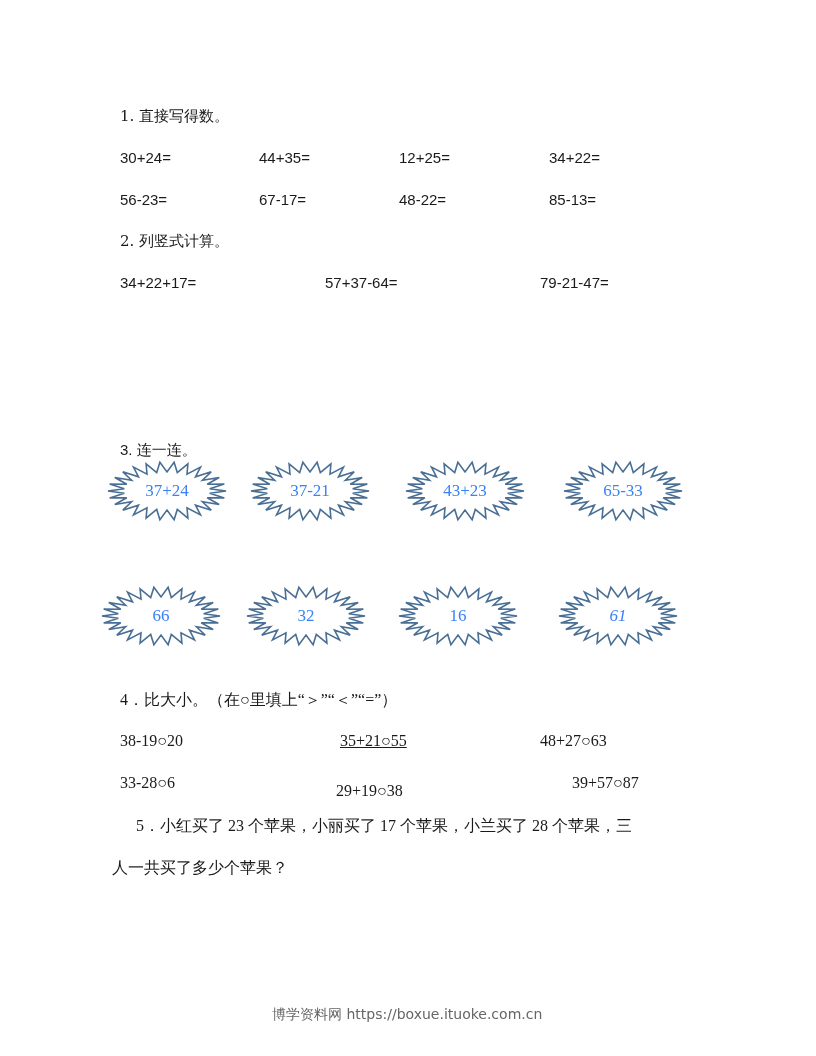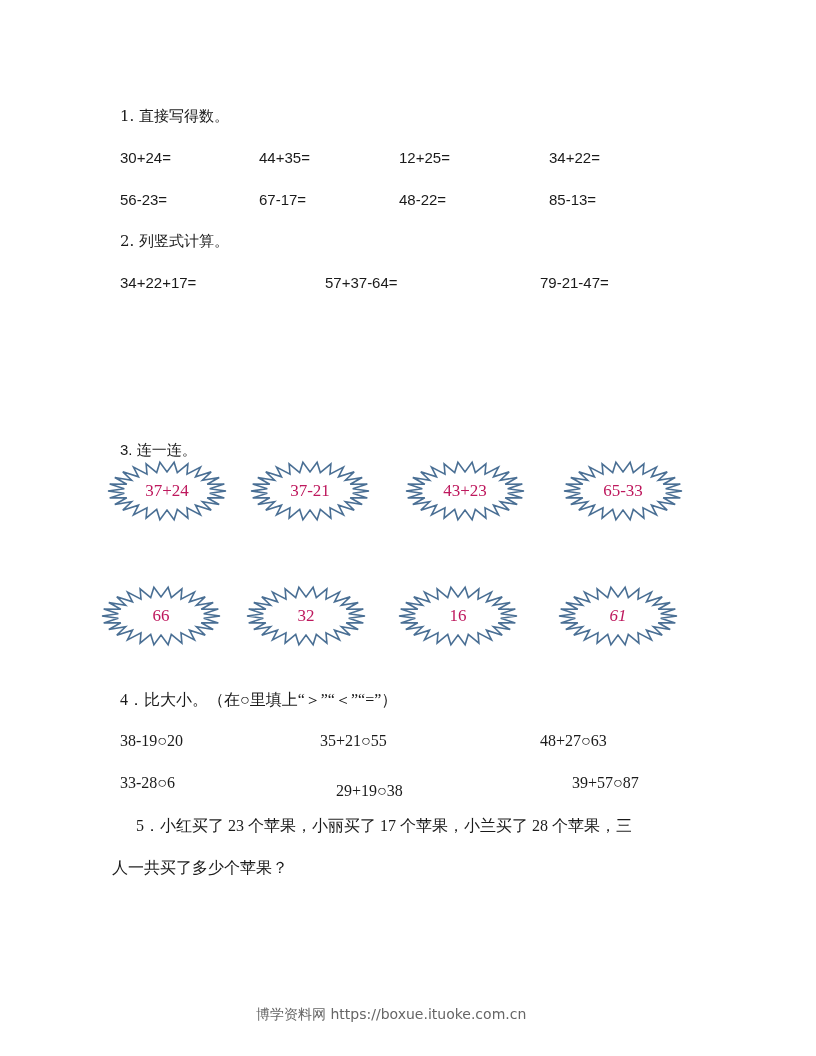--- a/index.html
+++ b/index.html
@@ -5,23 +5,23 @@
   html, body { margin: 0; padding: 0; background: #ffffff; }
   body { width: 816px; height: 1056px; position: relative; overflow: hidden; color: #1a1a1a; }
   .abs { position: absolute; white-space: nowrap; }
   .kai { font-family: "DejaVu Serif", serif; font-size: 15px; }
   .sans { font-family: "Liberation Sans", "DejaVu Sans", sans-serif; font-size: 15px; }
   .serif { font-family: "Liberation Serif", "DejaVu Serif", serif; font-size: 16px; }
   .burst { position: absolute; width: 122px; height: 62px; }
   .burst svg { position: absolute; left: 0; top: 0; }
   .burst .lbl {
     position: absolute; left: 0; right: 0; top: 50%; transform: translateY(-50%);
-    text-align: center; font-family: "Liberation Serif", "DejaVu Serif", serif; font-size: 17px; color: #be185d;
+    text-align: center; font-family: "Liberation Serif", "DejaVu Serif", serif; font-size: 17px; color: #3b82f6;
   }
-  .footer { font-family: "DejaVu Sans", sans-serif; font-size: 14px; color: #666; }
+  .footer { font-family: "DejaVu Sans", sans-serif; font-size: 14px; color: #666; margin-left: 16px; }
 </style>
 </head>
 <body>
 
 <div class="abs kai" style="left:120px; top:107px;">1. 直接写得数。</div>
 <div class="abs sans" style="left:120px; top:149px;">30+24=</div>
 <div class="abs sans" style="left:259px; top:149px;">44+35=</div>
 <div class="abs sans" style="left:399px; top:149px;">12+25=</div>
 <div class="abs sans" style="left:549px; top:149px;">34+22=</div>
 <div class="abs sans" style="left:120px; top:191px;">56-23=</div>
@@ -82,21 +82,21 @@
   </div>
 <div class="burst" style="left:557px; top:585px;font-style:italic;">
     <svg class="bsvg" width="122" height="62">
       <polygon points="120.0,31.0 103.7,33.3 118.3,37.9 101.2,37.7 113.2,44.5 96.4,41.8 105.2,50.2 89.5,45.2 94.5,54.9 81.0,47.8 81.9,58.1 71.3,49.4 68.1,59.8 61.0,50.0 53.9,59.8 50.7,49.4 40.1,58.1 41.0,47.8 27.5,54.9 32.5,45.2 16.8,50.2 25.6,41.8 8.8,44.5 20.8,37.7 3.7,37.9 18.3,33.3 2.0,31.0 18.3,28.7 3.7,24.1 20.8,24.3 8.8,17.5 25.6,20.2 16.8,11.8 32.5,16.8 27.5,7.1 41.0,14.2 40.1,3.9 50.7,12.6 53.9,2.2 61.0,12.0 68.1,2.2 71.3,12.6 81.9,3.9 81.0,14.2 94.5,7.1 89.5,16.8 105.2,11.8 96.4,20.2 113.2,17.5 101.2,24.3 118.3,24.1 103.7,28.7" fill="#ffffff" stroke="#4a6f94" stroke-width="1.6" stroke-linejoin="miter"></polygon>
     </svg>
     <div class="lbl">61</div>
   </div>
 
 <div class="abs serif" style="left:120px; top:690px;">4．比大小。（在○里填上“＞”“＜”“=”）</div>
 <div class="abs serif" style="left:120px; top:732px;">38-19○20</div>
-<div class="abs serif" style="left:320px; top:732px;">35+21○55</div>
+<div class="abs serif" style="left:340px; top:732px;text-decoration:underline;">35+21○55</div>
 <div class="abs serif" style="left:540px; top:732px;">48+27○63</div>
 <div class="abs serif" style="left:120px; top:774px;">33-28○6</div>
 <div class="abs serif" style="left:336px; top:774px;margin-top:8px;">29+19○38</div>
 <div class="abs serif" style="left:540px; top:774px;margin-left:32px;">39+57○87</div>
 
 <div class="abs serif" style="left:136px; top:816px;">5．小红买了 23 个苹果，小丽买了 17 个苹果，小兰买了 28 个苹果，三</div>
 <div class="abs serif" style="left:112px; top:858px;">人一共买了多少个苹果？</div>
 
 <div class="abs footer" style="left:256px; top:1006px;">博学资料网 https://boxue.ituoke.com.cn</div>
 

